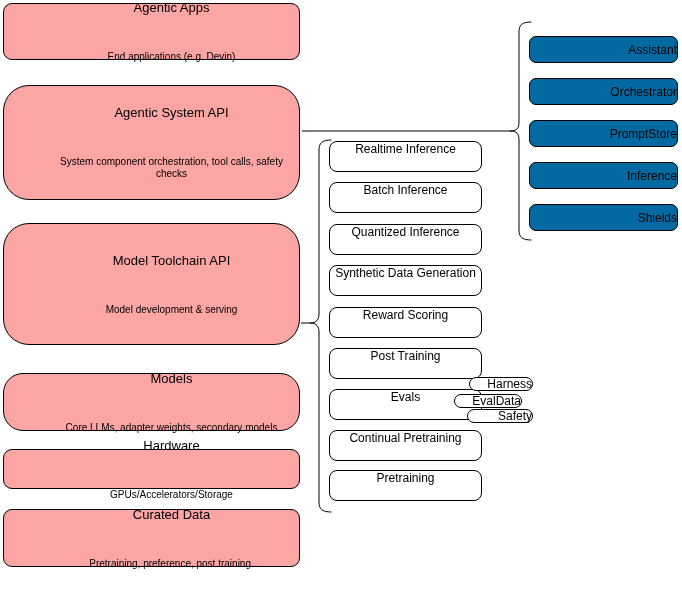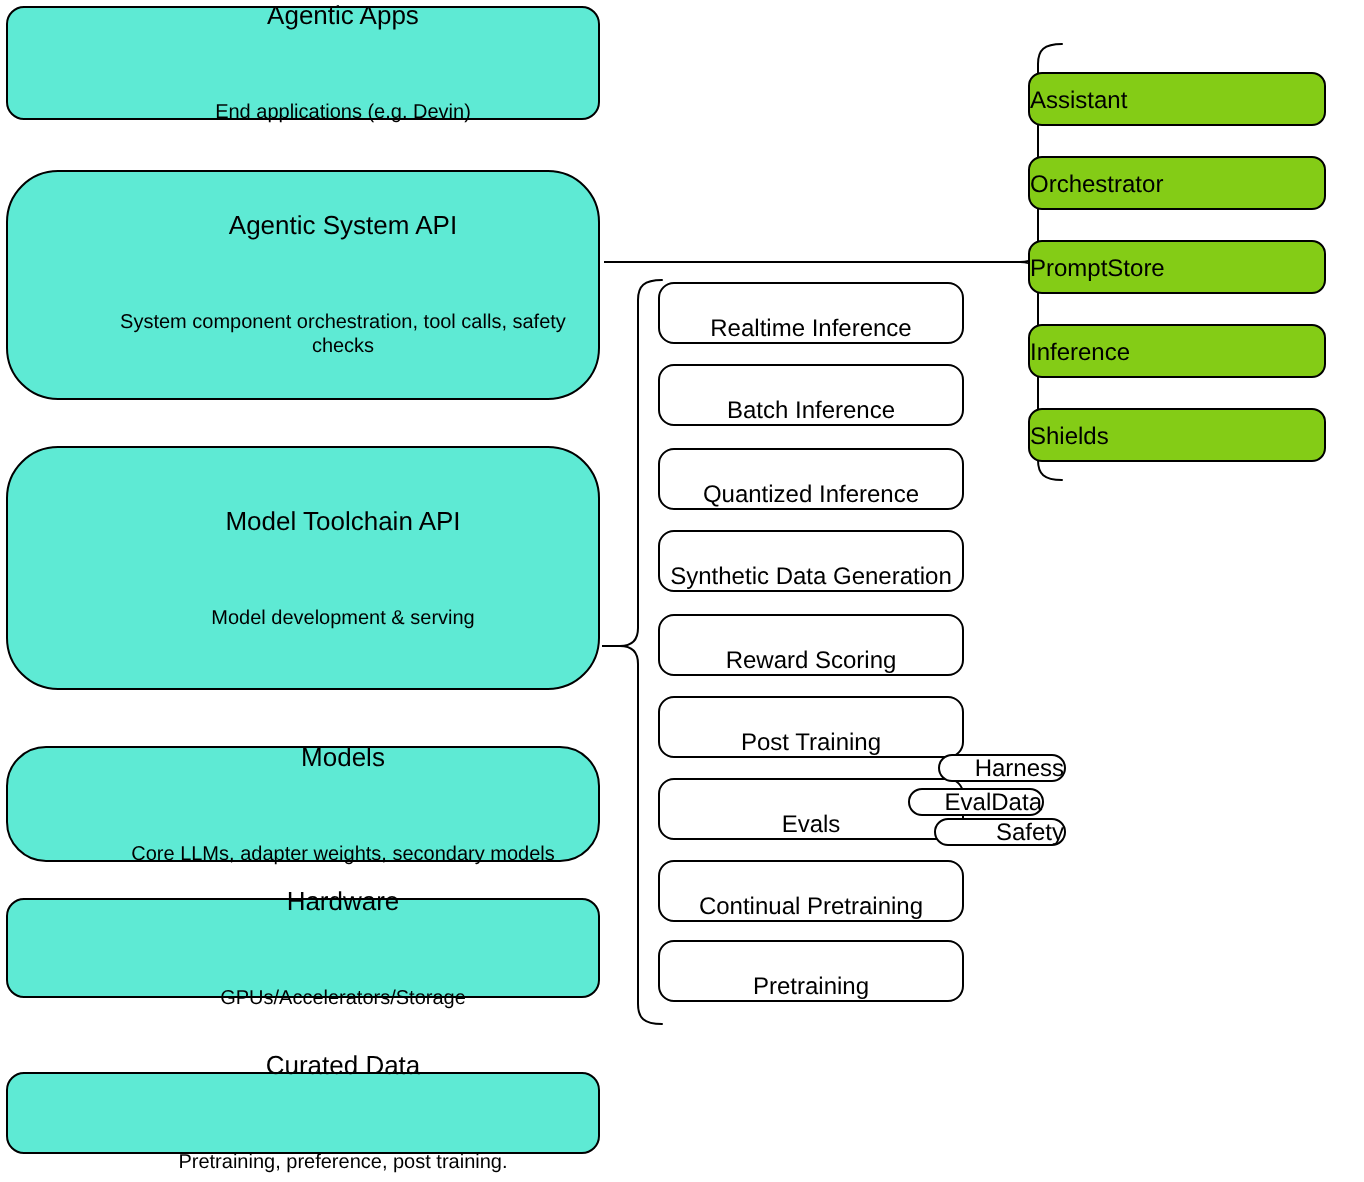--- a/index.html
+++ b/index.html
@@ -3,41 +3,41 @@
 <meta charset="utf-8">
 <style>
   html,body{margin:0;padding:0;background:#ffffff;}
   #canvas{
     position:relative;width:682px;height:591px;background:#ffffff;
     font-family:"Liberation Sans",sans-serif;color:#000;overflow:hidden;
   }
   #wires{position:absolute;left:0;top:0;width:682px;height:591px;z-index:1;}
   .panel{
     position:absolute;left:3px;width:297px;box-sizing:border-box;
-    background:#5eead4;border:1px solid #000;
+    background:#fca5a5;border:1px solid #000;
     display:flex;flex-direction:column;align-items:center;justify-content:center;
     gap:3px;text-align:center;z-index:2;padding-left:40px;
   }
   .panel .t{font-size:13px;line-height:15px;}
   .panel .s{font-size:10px;line-height:12px;margin-top:33px;}
   .svc{
     position:absolute;left:329px;width:153px;height:31px;box-sizing:border-box;
     background:#fff;border:1px solid #000;border-radius:8px;
-    display:flex;align-items:flex-end;justify-content:center;
+    display:flex;align-items:flex-start;justify-content:center;
     font-size:12px;z-index:2;
   }
   .tag{
     position:absolute;box-sizing:border-box;background:#fff;border:1px solid #000;
     border-radius:8px;display:flex;align-items:center;justify-content:flex-end;
     font-size:12px;line-height:12px;z-index:3;white-space:nowrap;
   }
   .comp{
-    position:absolute;left:514px;width:149px;height:27px;box-sizing:border-box;
-    background:#84cc16;border:1px solid #000;border-radius:7px;
-    display:flex;align-items:center;justify-content:flex-start;
+    position:absolute;left:529px;width:149px;height:27px;box-sizing:border-box;
+    background:#0369a1;border:1px solid #000;border-radius:7px;
+    display:flex;align-items:center;justify-content:flex-end;
     font-size:12px;z-index:2;
   }
 </style>
 </head>
 <body>
 
 <div id="canvas">
 
   <svg id="wires" viewBox="0 0 682 591" xmlns="http://www.w3.org/2000/svg">
     <path d="M302,131 H510" stroke="#000" stroke-width="1" fill="none"></path>
@@ -59,26 +59,26 @@
   <div class="panel" style="top:85px;height:115px;border-radius:26px">
     <div class="t">Agentic System API</div>
     <div class="s">System component orchestration, tool calls, safety checks</div>
   </div>
 
   <div class="panel" style="top:373px;height:58px;border-radius:20px">
     <div class="t">Models</div>
     <div class="s">Core LLMs, adapter weights, secondary models</div>
   </div>
 
-  <div class="panel" style="top:449px;height:50px;border-radius:9px">
+  <div class="panel" style="top:449px;height:40px;border-radius:9px">
     <div class="t">Hardware</div>
     <div class="s">GPUs/Accelerators/Storage</div>
   </div>
 
-  <div class="panel" style="top:536px;height:41px;border-radius:9px">
+  <div class="panel" style="top:509px;height:58px;border-radius:9px">
     <div class="t">Curated Data</div>
     <div class="s">Pretraining, preference, post training.</div>
   </div>
 
   <div class="svc" style="top:141px">
     <span>Realtime Inference</span>
   </div>
   <div class="svc" style="top:182px">
     <span>Batch Inference</span>
   </div>

